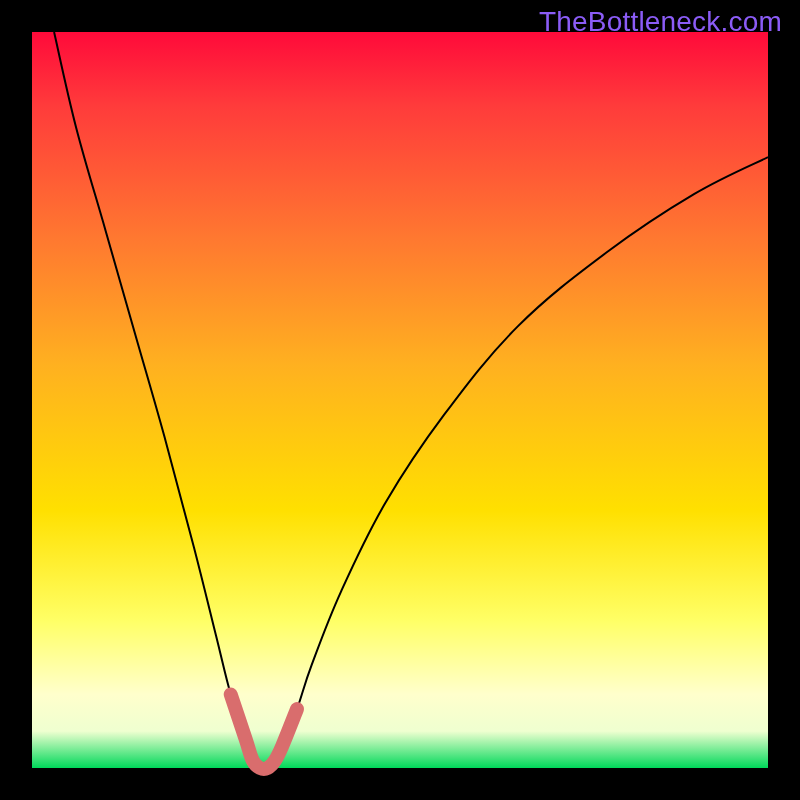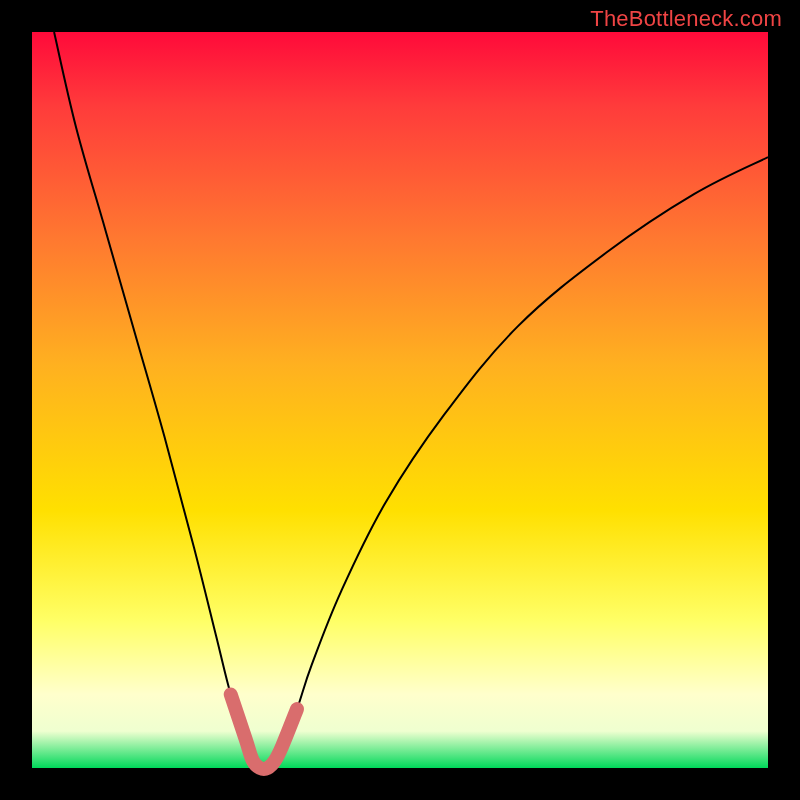--- a/index.html
+++ b/index.html
@@ -27,22 +27,22 @@
       #ffff66 80%,
       #ffffcc 90%,
       #efffd0 95%,
       #00d85a 100%
     );
   }
   .watermark {
     position: absolute;
     top: 6px;
     right: 18px;
-    color: #ef4444;
-    font-size: 22px;
+    color: #8b5cf6;
+    font-size: 28px;
     letter-spacing: 0.2px;
   }
   svg.curves {
     position: absolute;
     left: 0;
     top: 0;
     width: 736px;
     height: 736px;
     overflow: visible;
   }

